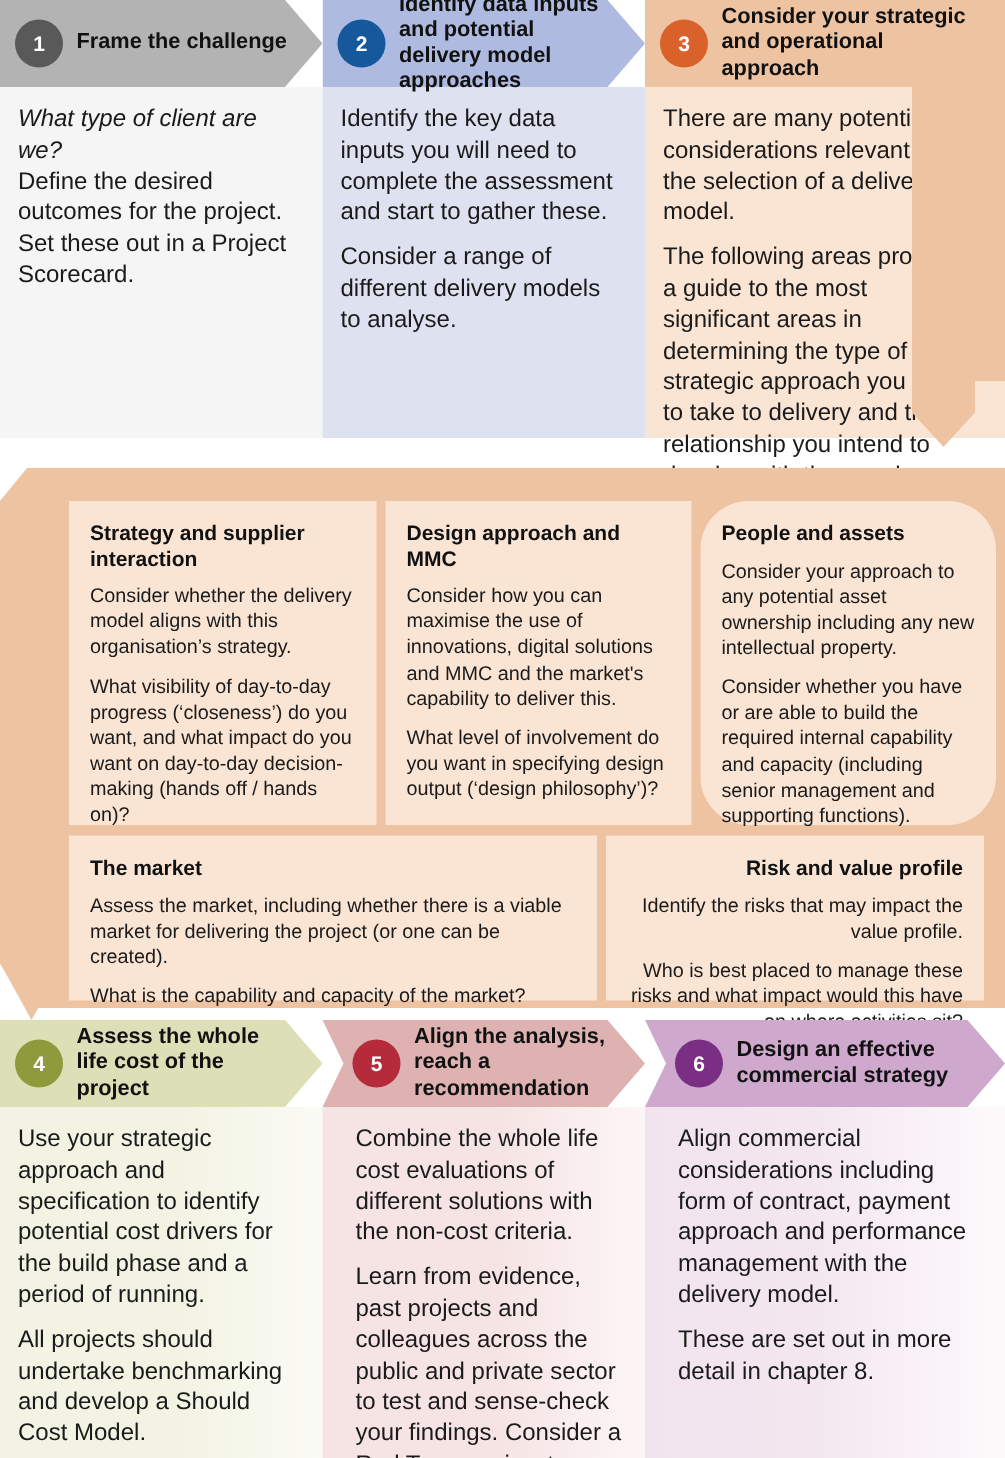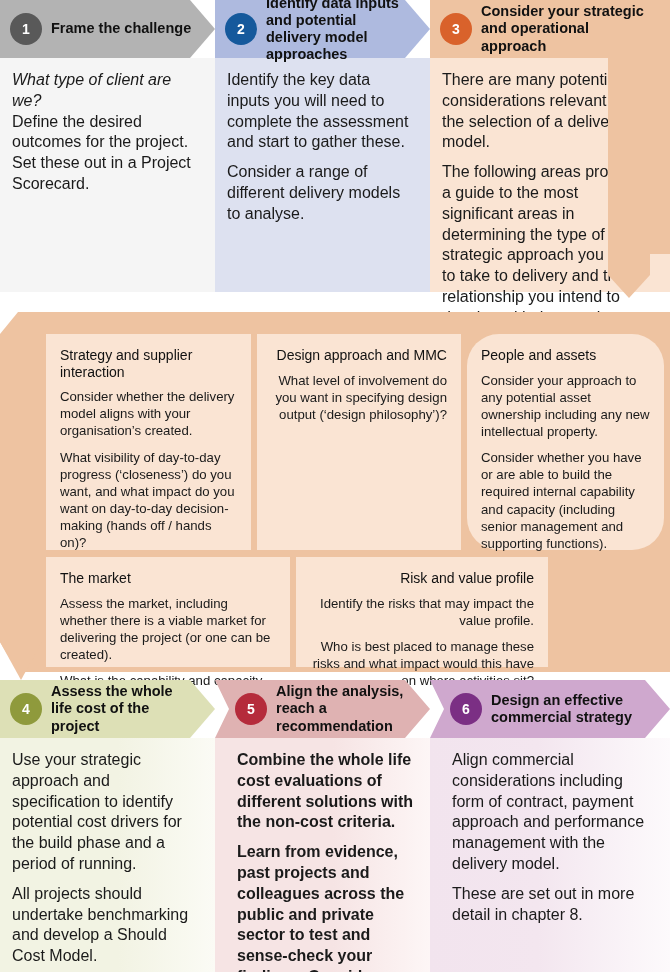--- a/index.html
+++ b/index.html
@@ -90,21 +90,21 @@
   .step-body p.italic { font-style: italic; margin-bottom: 0; }
 
   
   #col-1 .step-body { background: #f5f5f5; }
   #col-2 .step-body { background: #dde1f0; }
   #col-3 .step-body {
     background: #fae4d3;
     left: 0; right: 0;
   }
   #col-4 .step-body { background: linear-gradient(to right, #f2f3e3 0%, #f2f3e3 55%, #fbfbf5 100%); }
-  #col-5 .step-body { background: linear-gradient(to right, #f6e4e4 0%, #f6e4e4 55%, #fdf6f6 100%); padding-left: 22px; font-weight: bold;}
+  #col-5 .step-body { background: linear-gradient(to right, #f6e4e4 0%, #f6e4e4 55%, #fdf6f6 100%); padding-left: 22px;}
   #col-6 .step-body { background: linear-gradient(to right, #f2e4ee 0%, #f3e6ef 45%, #fdfafc 100%); padding-left: 22px;}
 
   #col-3 .step-body, #col-6 .step-body { padding-right: 26px; }
   #col-6 .step-body { padding-right: 20px; }
 
   
   #middle-band {
     position: absolute;
     left: 0;
     top: 312px;
@@ -133,33 +133,33 @@
   .sub-card {
     background: #fae4d3;
     padding: 13px 14px 12px 14px;
     box-sizing: border-box;
     font-size: 13.2px;
     line-height: 1.30;
   }
   .sub-card h3 {
     margin: 0 0 8px 0;
     font-size: 14px;
-    font-weight: normal;
+    font-weight: bold;
     line-height: 1.18;
     color: #111111;
   }
   .sub-card p { margin: 0 0 9px 0; }
   .sub-card p:last-child { margin-bottom: 0; }
 
   .sub-row.r1 .sub-card { height: 216px; }
   .sub-row.r1 .sub-card:nth-child(1) { width: 206px; }
-  .sub-row.r1 .sub-card:nth-child(2) { width: 205px; text-align: right; }
+  .sub-row.r1 .sub-card:nth-child(2) { width: 205px; }
   .sub-row.r1 .sub-card:nth-child(3) { width: 198px; border-radius: 32px; }
   .sub-row.r2 .sub-card { height: 110px; }
-  .sub-row.r2 .sub-card:nth-child(1) { width: 244px; }
+  .sub-row.r2 .sub-card:nth-child(1) { width: 352px; }
   .sub-row.r2 .sub-card:nth-child(2) { width: 252px; text-align: right; }
 
   
   #down-arrow {
     position: absolute;
     left: 608px;
     top: 252px;
     width: 42px;
     height: 46px;
     background: #eec3a1;
@@ -231,26 +231,27 @@
 <div id="down-arrow"></div>
 
 <div id="middle-band">
   <div class="band-shape"></div>
 
   <div class="sub-grid">
     <div class="sub-row r1">
 
       <div class="sub-card">
         <h3>Strategy and supplier interaction</h3>
-        <p>Consider whether the delivery model aligns with your organisation’s created.</p>
+        <p>Consider whether the delivery model aligns with this organisation’s strategy.</p>
         <p>What visibility of day-to-day progress (‘closeness’) do you want, and what impact do you want on day-to-day decision-making (hands off / hands on)?</p>
       </div>
 
       <div class="sub-card">
         <h3>Design approach and MMC</h3>
+        <p>Consider how you can maximise the use of innovations, digital solutions and MMC and the market's capability to deliver this.</p>
         <p>What level of involvement do you want in specifying design output (‘design philosophy’)?</p>
       </div>
 
       <div class="sub-card">
         <h3>People and assets</h3>
         <p>Consider your approach to any potential asset ownership including any new intellectual property.</p>
         <p>Consider whether you have or are able to build the required internal capability and capacity (including senior management and supporting functions).</p>
       </div>
     </div>
 

